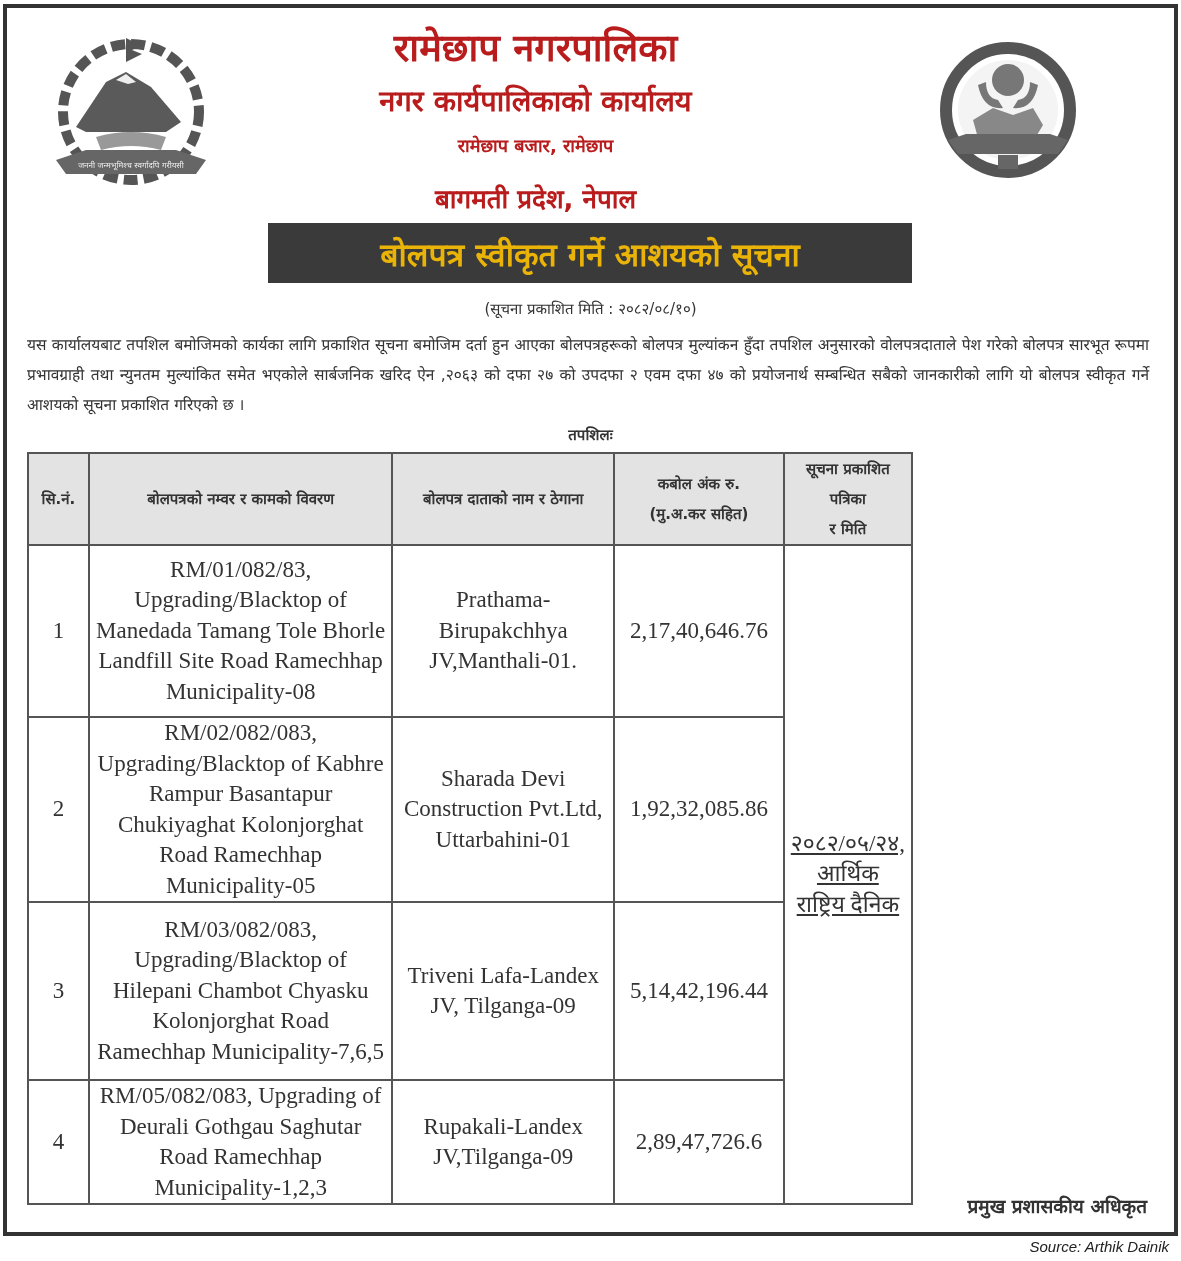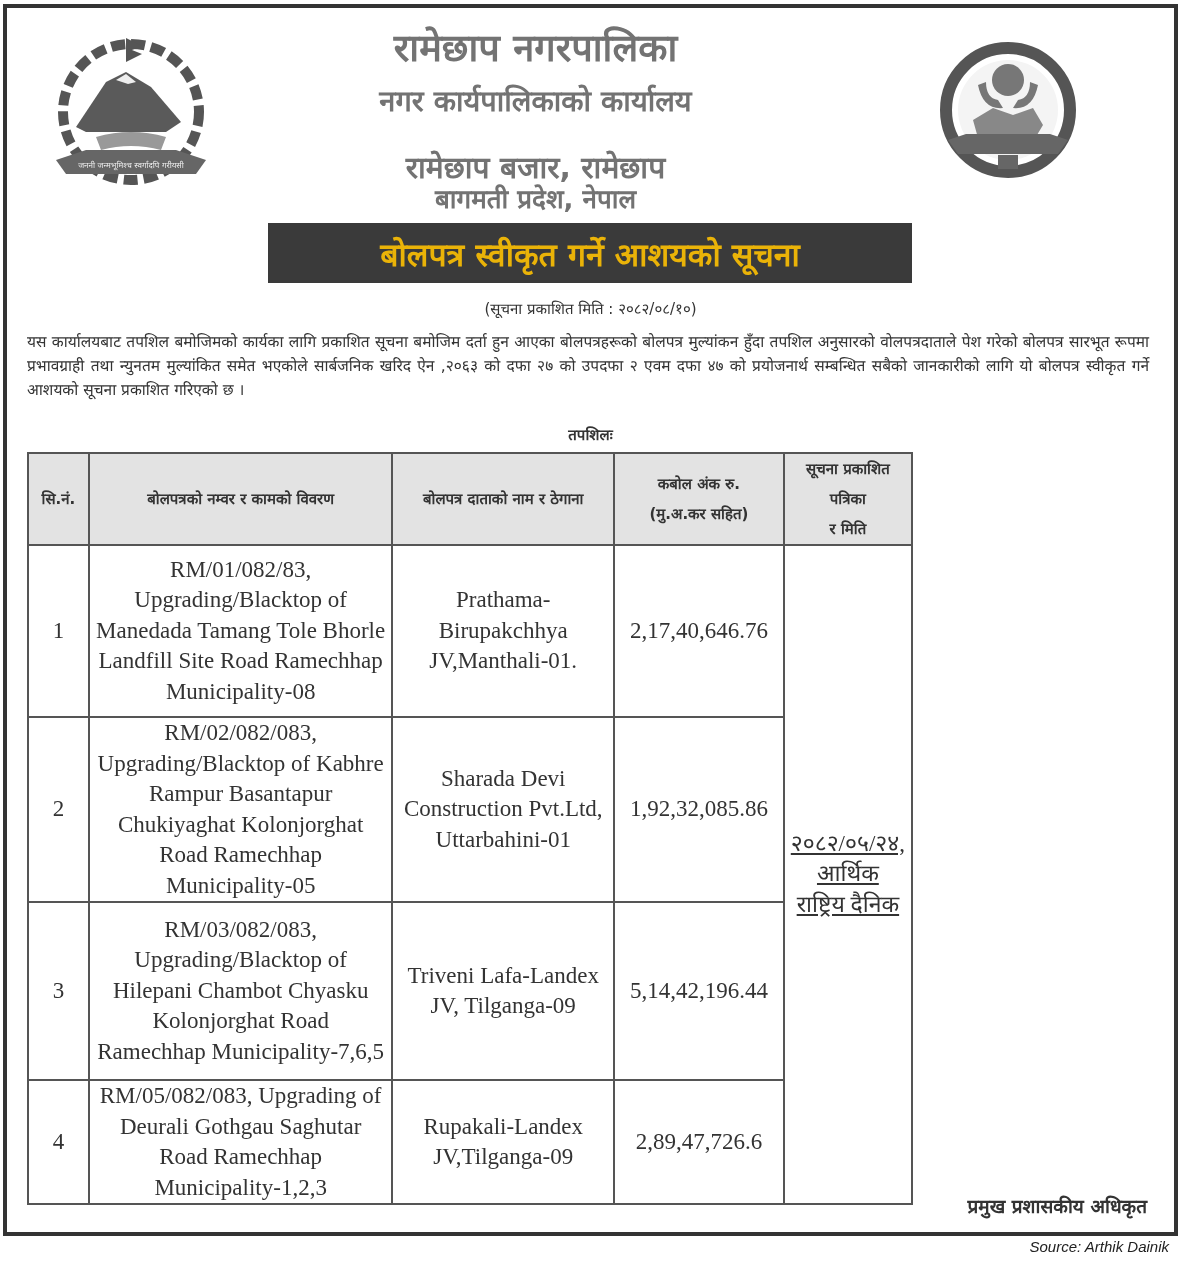--- a/index.html
+++ b/index.html
@@ -1,28 +1,28 @@
 <!DOCTYPE html>
 <html><head>
 <meta charset="utf-8">
 <style>
   html, body { margin: 0; padding: 0; background: #ffffff; }
   body { width: 1181px; height: 1261px; position: relative; overflow: hidden; font-family: "DejaVu Sans", sans-serif; color: #2a2a2a; }
   .frame { position: absolute; left: 3px; top: 4px; width: 1167px; height: 1224px; border: 4px solid #333333; box-sizing: content-box; }
   .logo { position: absolute; }
   .logo-left { left: 46px; top: 32px; width: 170px; height: 160px; }
   .logo-right { left: 938px; top: 30px; width: 140px; height: 160px; }
-  .hdr { position: absolute; left: 0; width: 1071px; text-align: center; font-weight: bold; color: #737373; }
+  .hdr { position: absolute; left: 0; width: 1071px; text-align: center; font-weight: bold; color: #b91c1c; }
   .hdr1 { top: 20px; font-size: 38px; }
   .hdr2 { top: 80px; font-size: 29px; }
-  .hdr3 { top: 133px; font-size: 30px; margin-top: 13px; }
+  .hdr3 { top: 133px; font-size: 18px; }
   .hdr4 { top: 180px; font-size: 26px; }
   .banner { position: absolute; left: 268px; top: 223px; width: 644px; height: 60px; background: #3a3a3a; color: #eab308; font-weight: bold; font-size: 32px; display: flex; align-items: center; justify-content: center; }
   .pubdate { position: absolute; left: 0; width: 1181px; top: 298px; text-align: center; font-size: 15px; color: #333; }
-  .para { position: absolute; left: 27px; top: 330px; width: 1122px; font-size: 15.5px; line-height: 24px; text-align: justify; text-align-last: left; color: #333; }
+  .para { position: absolute; left: 27px; top: 330px; width: 1122px; font-size: 15.5px; line-height: 30px; text-align: justify; text-align-last: left; color: #333; }
   .tapasil { position: absolute; left: 0; width: 1181px; top: 424px; text-align: center; font-size: 15px; font-weight: bold; color: #333; }
   table.main { position: absolute; left: 27px; top: 452px; width: 886px; border-collapse: collapse; }
   table.main th, table.main td { border: 2px solid #555; text-align: center; vertical-align: middle; padding: 0 6px; }
   table.main th { background: #e3e3e3; height: 88px; font-size: 15px; font-weight: bold; color: #333; line-height: 30px; }
   table.main td { font-family: "Liberation Serif", serif; font-size: 23px; color: #333; line-height: 30.5px; }
   td.sn { width: 56px; }
   td.desc { width: 360px; }
   td.bidder { width: 262px; border-radius: 16px; }
   td.amount { width: 168px; }
   td.notice { font-family: "DejaVu Sans", sans-serif; font-size: 16px; line-height: 28px; text-decoration: underline; }

